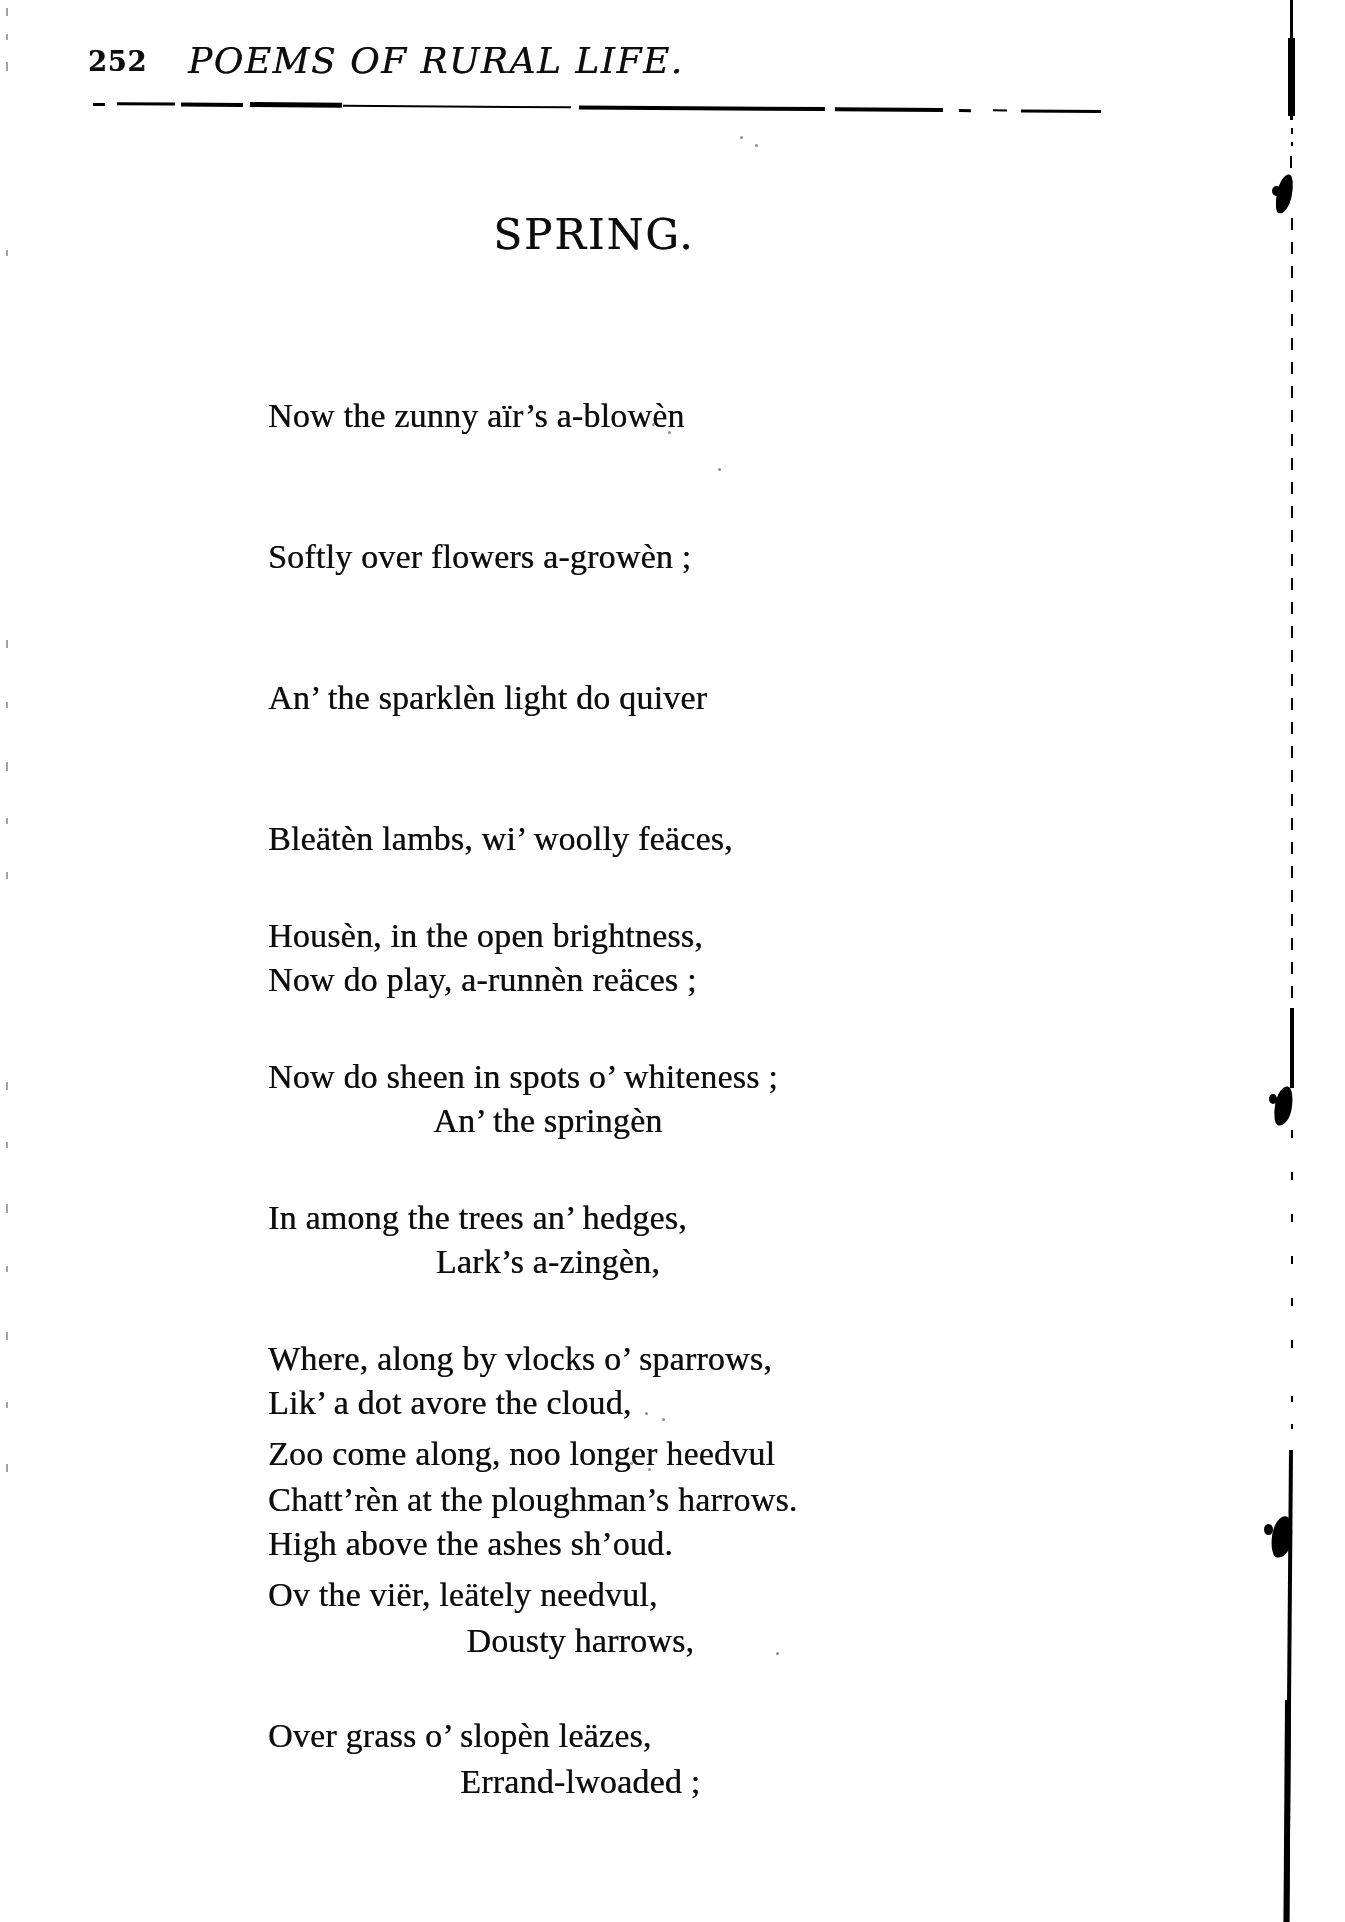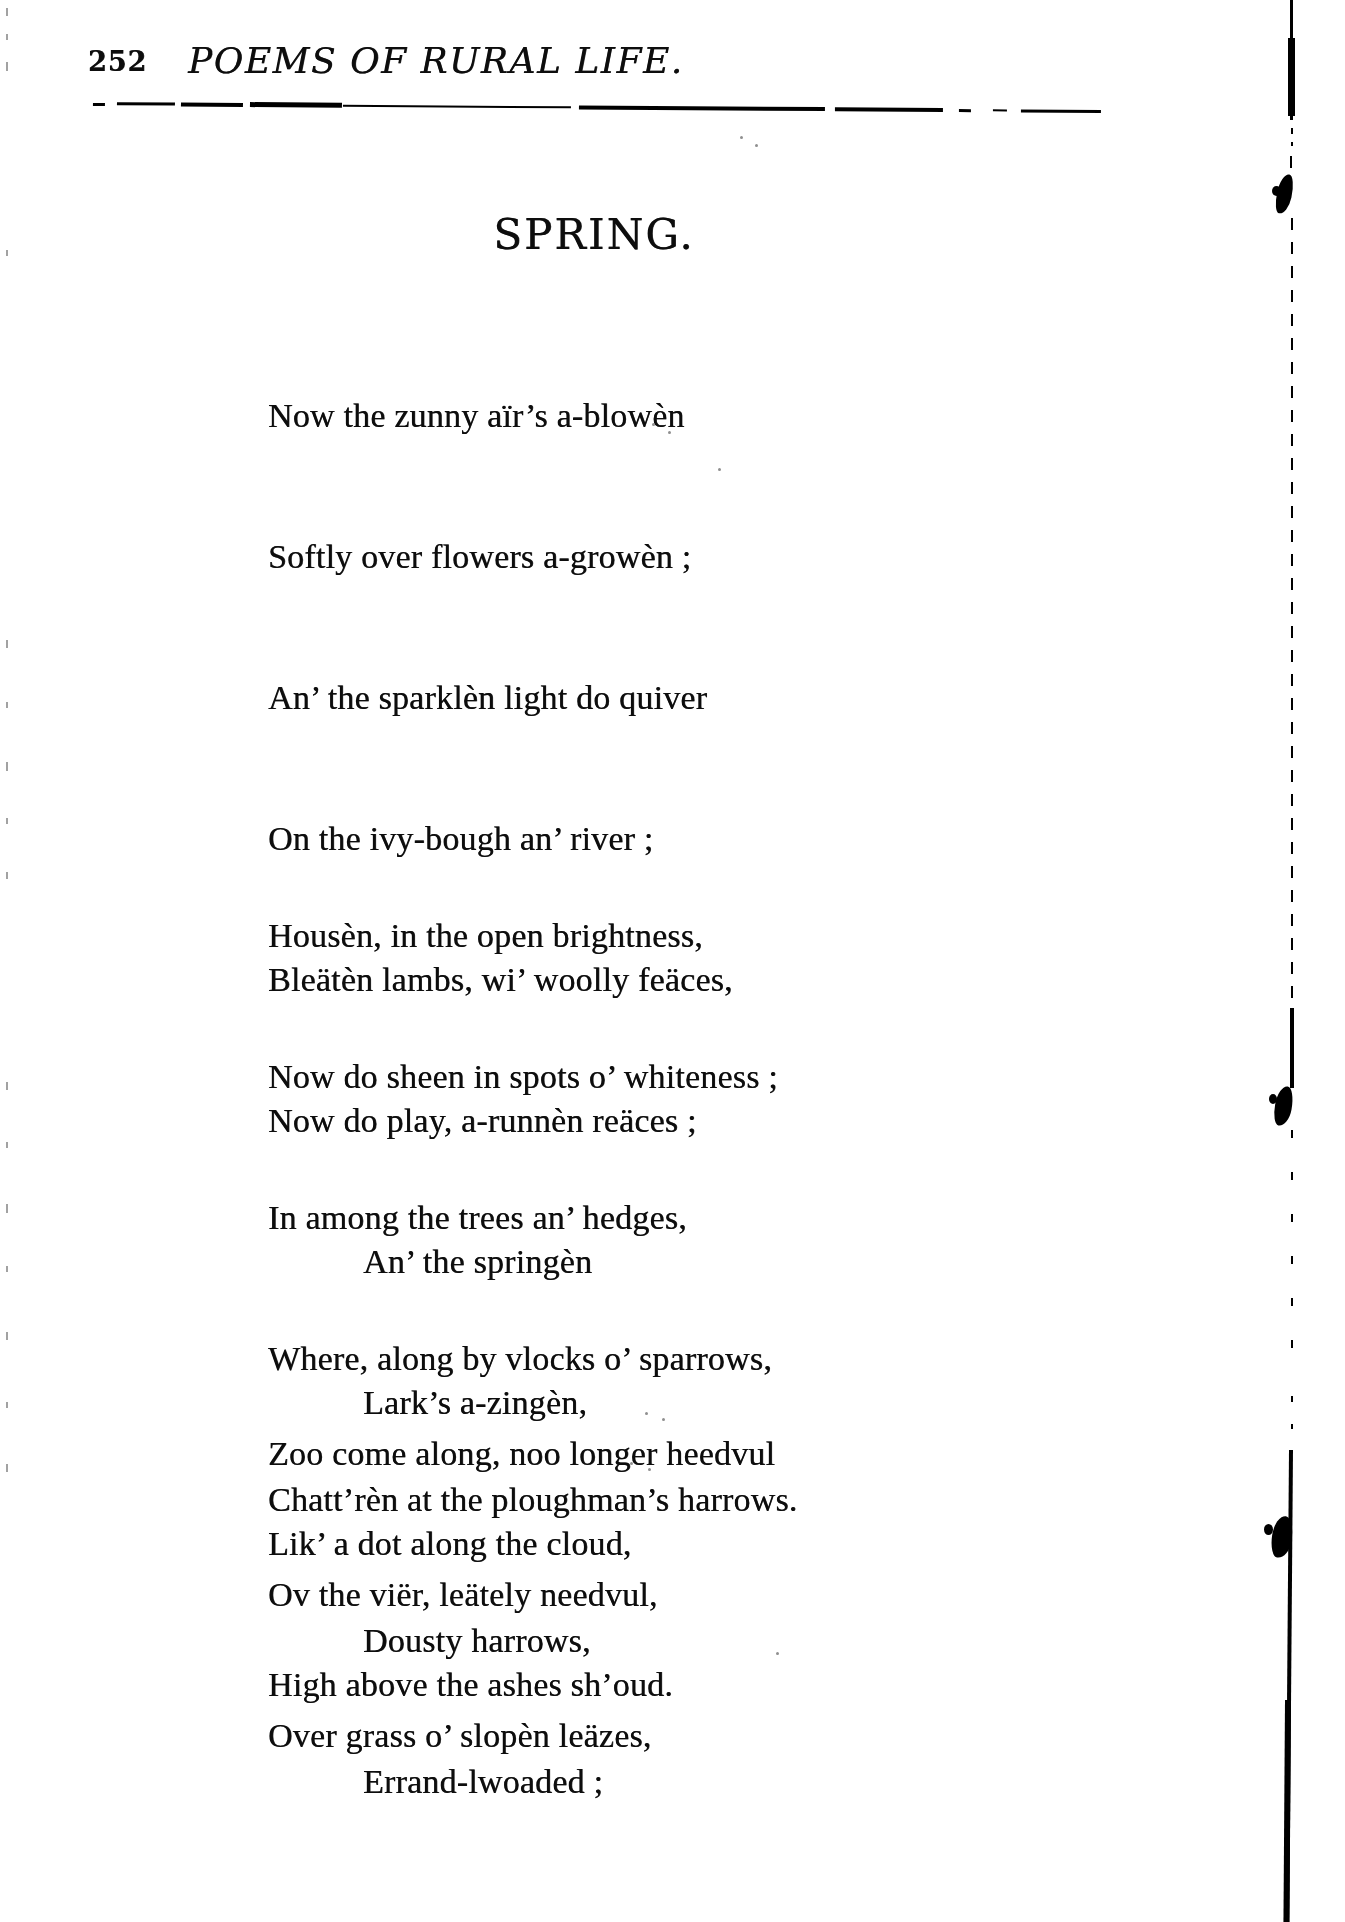--- a/index.html
+++ b/index.html
@@ -28,21 +28,21 @@
   }
   .stanza{
     position:absolute;left:268px;
     font-size:34px;line-height:47px;letter-spacing:0.2px;
     white-space:pre;
     font-family:Liberation Serif, serif;
   }
   .stanza.s1{top:298px;}
   .stanza.s2{top:818px;}
   .stanza.s3{top:1336px;}
-  .line.indent{padding-left:95px;}
+  .line.indent{padding-left:95px;text-align:center;}
   
   .rule{
     position:absolute;top:100px;left:93px;width:1012px;height:14px;
     transform:rotate(0.4deg);transform-origin:left top;
   }
   .rule span{position:absolute;background:#000;}
   
   .crease{position:absolute;top:0;left:1284px;width:18px;height:1922px;}
   .crease .seg{position:absolute;background:#000;}
   .crease .dashdot{
@@ -80,26 +80,25 @@
     <span style="left:900px;width:14px;top:3px;height:2px;"></span>
     <span style="left:928px;width:80px;top:3px;height:3px;"></span>
   </div>
 
   <h1 class="title">SPRING.</h1>
 
   <div class="stanza s1">
     <div class="line">Now the zunny aïr’s a-blowèn</div>
     <div class="line">Softly over flowers a-growèn ;</div>
     <div class="line">An’ the sparklèn light do quiver</div>
-    <div class="line">On the ivy-bough an’ river ;</div>
     <div class="line">Bleätèn lambs, wi’ woolly feäces,</div>
     <div class="line">Now do play, a-runnèn reäces ;</div>
     <div class="line indent">An’ the springèn</div>
     <div class="line indent">Lark’s a-zingèn,</div>
-    <div class="line">Lik’ a dot along the cloud,</div>
+    <div class="line">Lik’ a dot avore the cloud,</div>
     <div class="line">High above the ashes sh’oud.</div>
   </div>
 
   <div class="stanza s2">
     <div class="line">Housèn, in the open brightness,</div>
     <div class="line">Now do sheen in spots o’ whiteness ;</div>
     <div class="line">In among the trees an’ hedges,</div>
     <div class="line">Where, along by vlocks o’ sparrows,</div>
     <div class="line">Chatt’rèn at the ploughman’s harrows.</div>
     <div class="line indent">Dousty harrows,</div>

